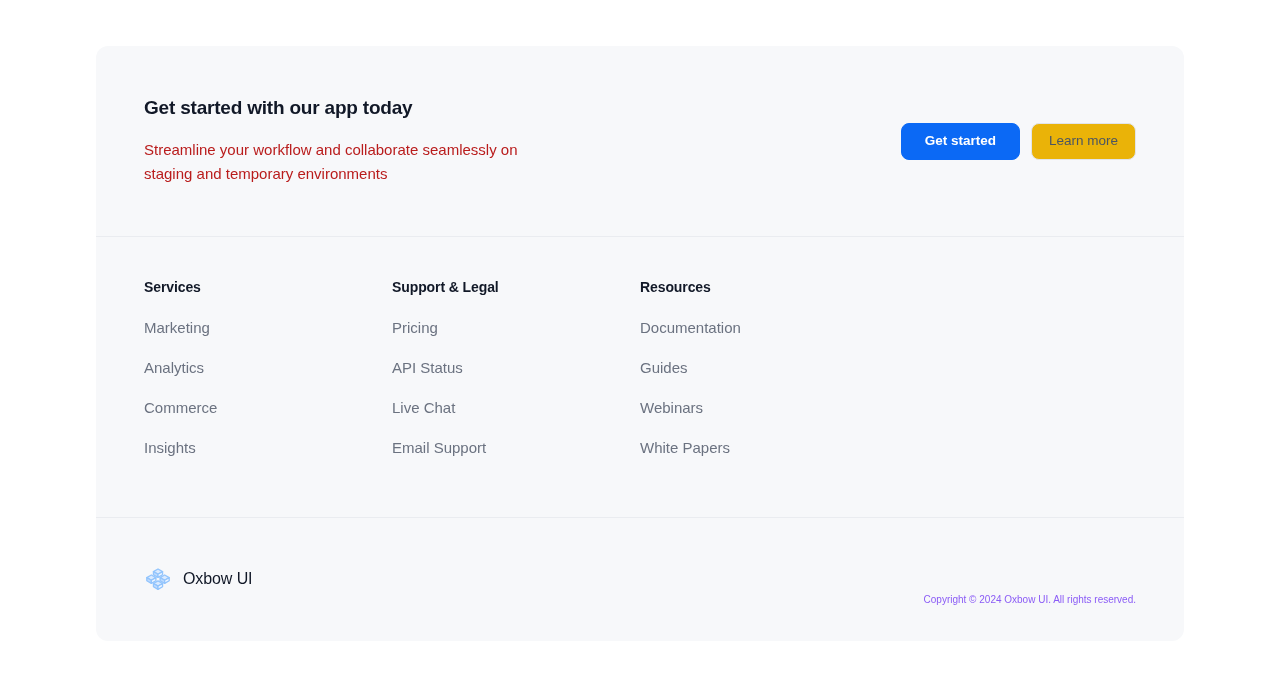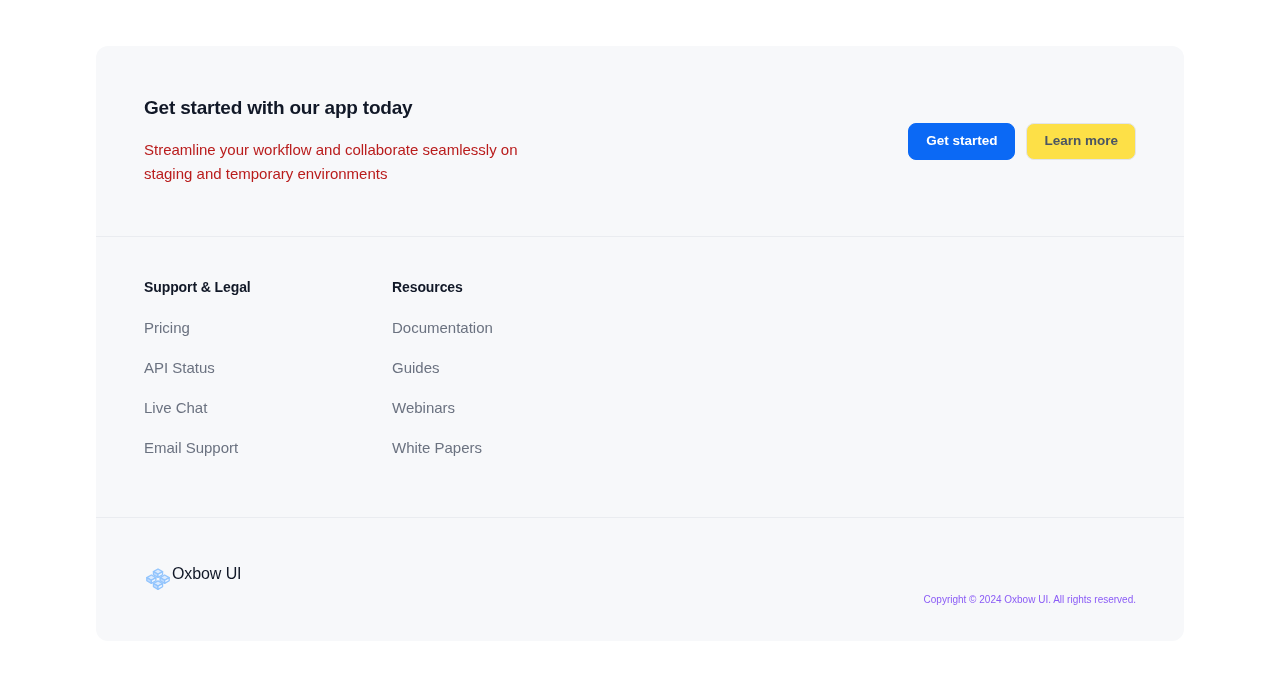--- a/index.html
+++ b/index.html
@@ -78,30 +78,30 @@
     align-items: center;
     justify-content: center;
     line-height: 1;
   }
 
   .btn-primary {
     background: #0b69f5;
     color: #ffffff;
     border: 1px solid #0b69f5;
     height: 37px;
-    padding: 0 17px;
+    padding: 0 23px;
   }
 
   .btn-secondary {
-    background: #fde047;
+    background: #eab308;
     color: #4b5563;
     border: 1px solid #e2e5ea;
     height: 37px;
     padding: 0 17px;
-    font-weight: bold;
+    font-weight: normal;
     font-size: 13.5px;
   }
 
   
   .links {
     position: relative;
     height: 281px;
     padding: 42px 48px 0 48px;
     display: grid;
     grid-template-columns: repeat(4, 1fr);
@@ -133,21 +133,22 @@
     position: relative;
     height: 122px;
     padding: 0 48px;
     display: flex;
     align-items: center;
     justify-content: space-between;
   }
 
   .brand {
     display: flex;
-    align-items: flex-start;
+    align-items: center;
+    gap: 11px;
   }
 
   .brand-mark {
     width: 28px;
     height: 28px;
     display: block;
     flex: none;
   }
 
   .brand-name {
@@ -176,20 +177,27 @@
       </div>
       <div class="cta-actions">
         <button class="btn btn-primary">Get started</button>
         <button class="btn btn-secondary">Learn more</button>
       </div>
     </div>
 
     <div class="links">
 
 
+      <div class="link-col">
+        <div class="link-col-title">Services</div>
+        <a class="link-item" href="#">Marketing</a>
+        <a class="link-item" href="#">Analytics</a>
+        <a class="link-item" href="#">Commerce</a>
+        <a class="link-item" href="#">Insights</a>
+      </div>
 
       <div class="link-col">
         <div class="link-col-title">Support &amp; Legal</div>
         <a class="link-item" href="#">Pricing</a>
         <a class="link-item" href="#">API Status</a>
         <a class="link-item" href="#">Live Chat</a>
         <a class="link-item" href="#">Email Support</a>
       </div>
 
       <div class="link-col">

